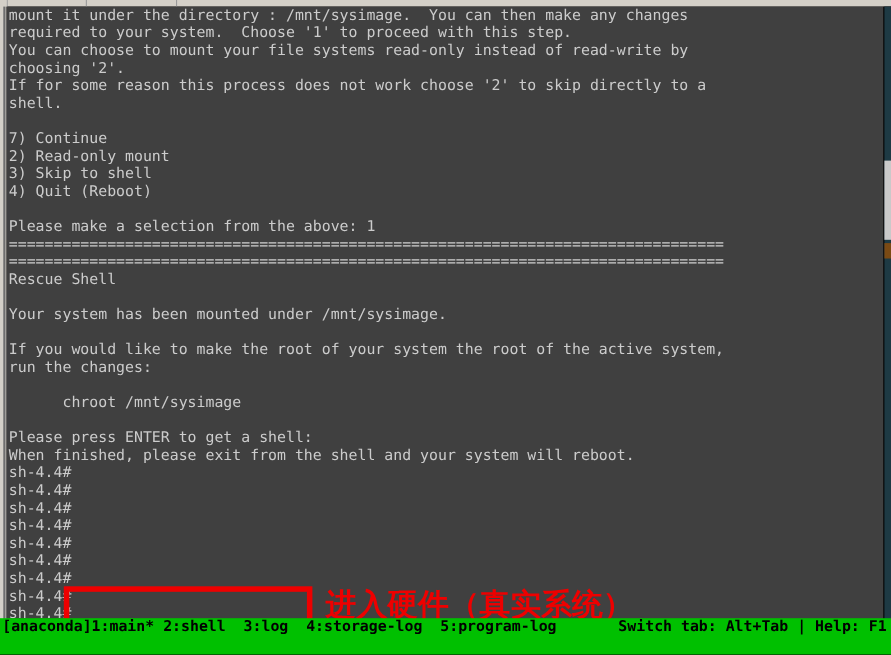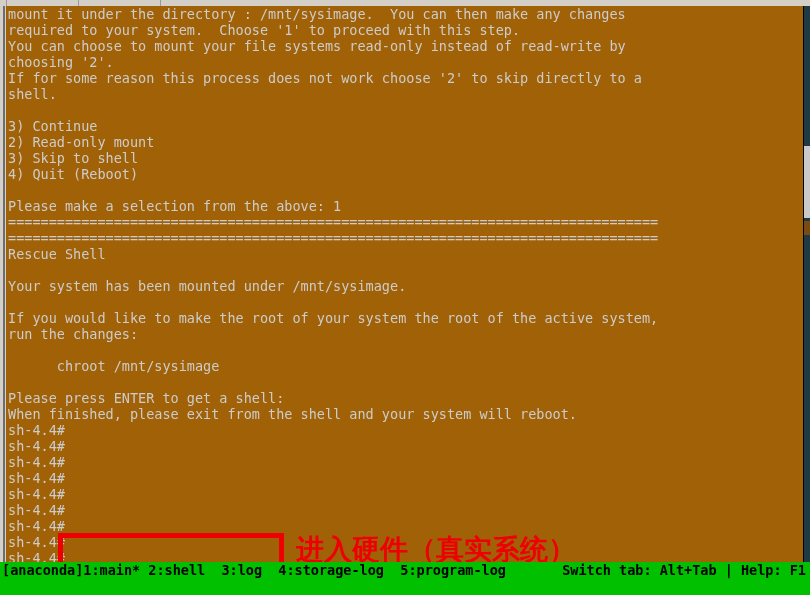--- a/index.html
+++ b/index.html
@@ -96,21 +96,21 @@
     background: #7a4a14;
   }
 
   
   #terminal {
     position: absolute;
     top: 6px;
     left: 6px;
     width: 797px;
     height: 572px;
-    background: #a16207;
+    background: #404040;
     overflow: hidden;
   }
 
   .term-line {
     display: block;
     height: 16px;
     line-height: 16px;
     font-family: "DejaVu Sans Mono", "Liberation Mono", monospace;
     font-size: 13.5px;
     color: #cccccc;
@@ -196,21 +196,21 @@
   </div>
 
   <div id="terminal">
       <span class="term-line">mount it under the directory : /mnt/sysimage.  You can then make any changes</span>
       <span class="term-line">required to your system.  Choose '1' to proceed with this step.</span>
       <span class="term-line">You can choose to mount your file systems read-only instead of read-write by</span>
       <span class="term-line">choosing '2'.</span>
       <span class="term-line">If for some reason this process does not work choose '2' to skip directly to a</span>
       <span class="term-line">shell.</span>
       <span class="term-line blank"></span>
-      <span class="term-line">3) Continue</span>
+      <span class="term-line">7) Continue</span>
       <span class="term-line">2) Read-only mount</span>
       <span class="term-line">3) Skip to shell</span>
       <span class="term-line">4) Quit (Reboot)</span>
       <span class="term-line blank"></span>
       <span class="term-line">Please make a selection from the above: 1</span>
       <span class="term-line">================================================================================</span>
       <span class="term-line">================================================================================</span>
       <span class="term-line">Rescue Shell</span>
       <span class="term-line blank"></span>
       <span class="term-line">Your system has been mounted under /mnt/sysimage.</span>

